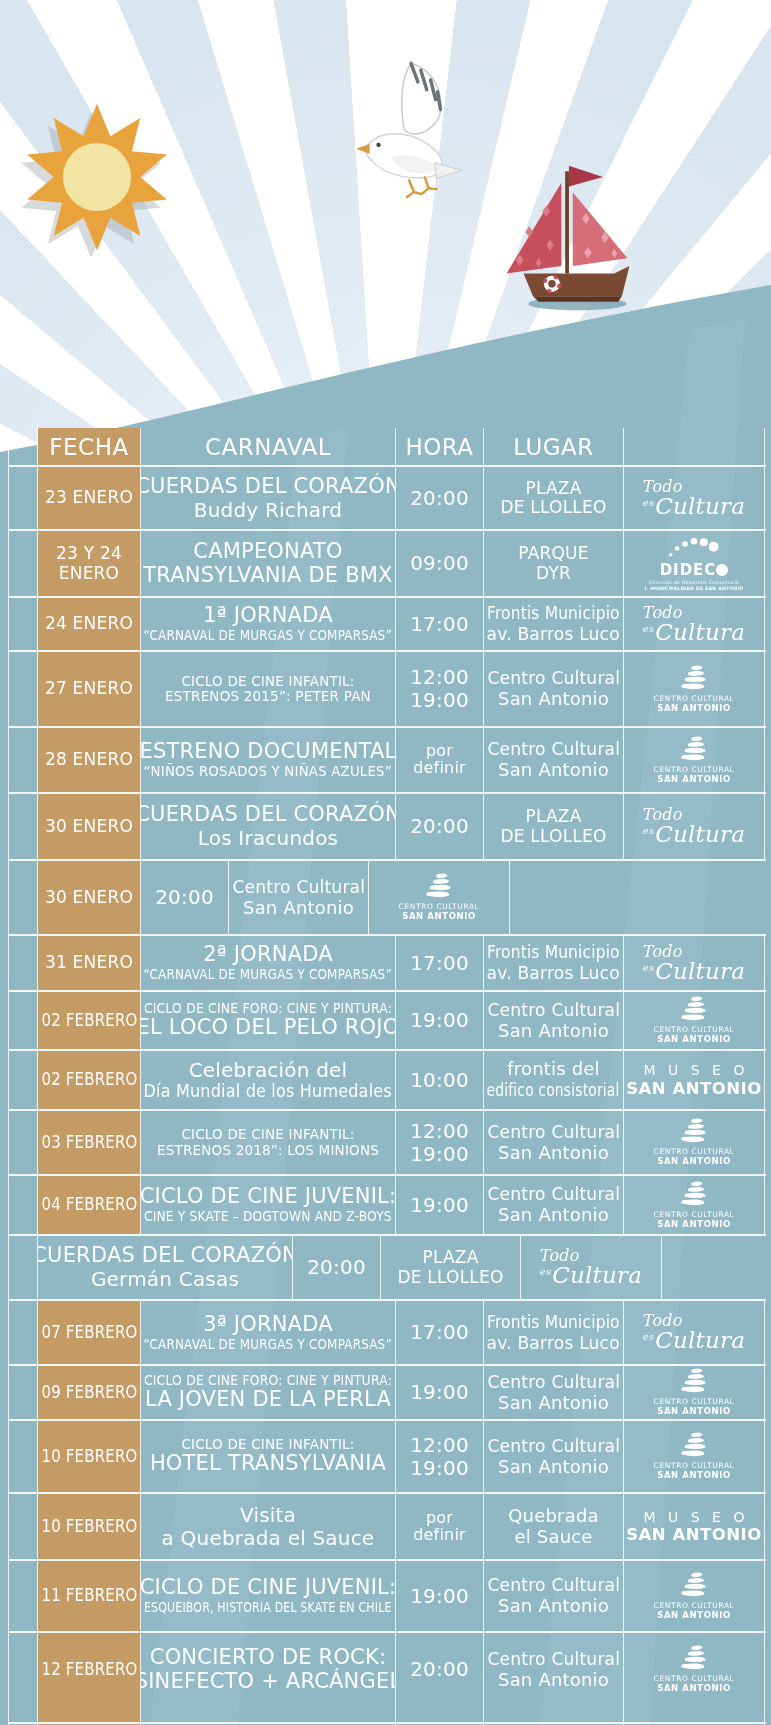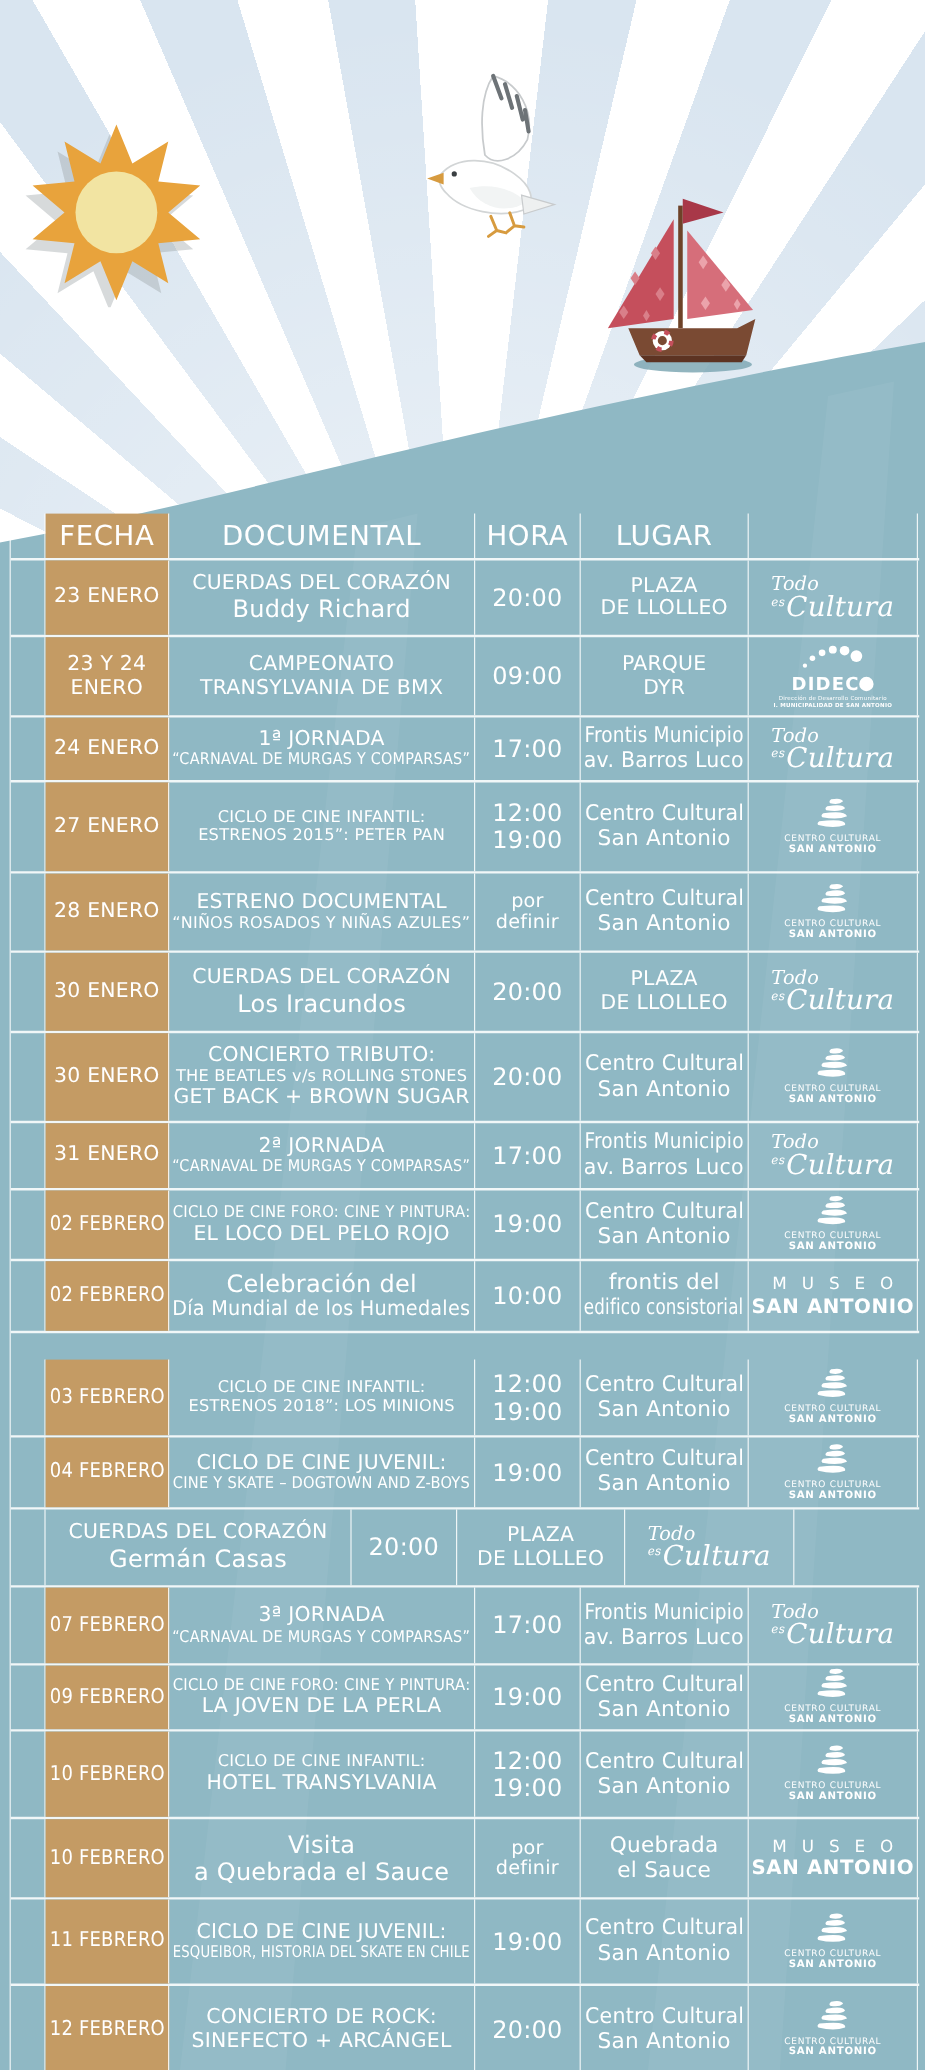--- a/index.html
+++ b/index.html
@@ -24,21 +24,21 @@
   .cell.act{width:255px;padding:2px 4px;}
   .cell.hora{width:88px;}
   .cell.place{width:140px;}
   .cell.logo{width:141px;}
   .row.last .cell{padding-bottom:18px;}
   .line{display:block;white-space:nowrap;line-height:1.14;transform-origin:50% 50%;text-align:center;}
   .header{height:39px;}
   .header .hline{display:block;white-space:nowrap;transform-origin:50% 50%;
     font-size:23px;letter-spacing:.5px;}
   .date .line{font-size:17px;}
-  .act .line.md{font-size:17px;}
+  .act .line.md{font-size:21px;}
   .act .line.sm{font-size:13.5px;}
   .act .line.big{font-size:20px;}
   .act .line.big.long{font-size:17px;}
   .hora .line{font-size:20px;}
   .hora .line.big,.hora .line.big.long{font-size:16px;line-height:1.05;}
   .place .line.md{font-size:17px;}
   .place .line.big{font-size:18px;}
   
   .tec{font-family:"DejaVu Serif",serif;font-style:italic;color:#fff;line-height:1;}
   .tec .t1{display:block;font-size:16px;}
@@ -121,21 +121,21 @@
     <circle cx="58" cy="131" r="4" style="fill:var(--hull)"></circle>
   </svg>
 
   <div class="etable">
     <div class="row header">
       <div class="cell sp"></div>
       <div class="cell date">
         <span class="hline">FECHA</span>
       </div>
       <div class="cell act">
-        <span class="hline">DOCUMENTAL</span>
+        <span class="hline">CARNAVAL</span>
       </div>
       <div class="cell hora">
         <span class="hline">HORA</span>
       </div>
       <div class="cell place">
         <span class="hline">LUGAR</span>
       </div>
       <div class="cell logo"></div>
     </div>
 
@@ -294,25 +294,20 @@
             <span class="t1">Todo</span>
             <span class="t2"><em class="es">es</em>Cultura</span>
           </div>
         </div>
       </div>
       <div class="row" style="height: 75px;">
         <div class="cell sp"></div>
         <div class="cell date">
           <span class="line md">30 ENERO</span>
         </div>
-        <div class="cell act">
-          <span class="line md">CONCIERTO TRIBUTO:</span>
-          <span class="line sm">THE BEATLES v/s ROLLING STONES</span>
-          <span class="line md">GET BACK + BROWN SUGAR</span>
-        </div>
         <div class="cell hora">
           <span class="line md">20:00</span>
         </div>
         <div class="cell place">
           <span class="line big" style="transform: scaleX(0.95);">Centro Cultural</span>
           <span class="line big">San Antonio</span>
         </div>
         <div class="cell logo">
           <div class="cclogo">
             <svg viewBox="0 0 40 32" width="33" height="27" style="fill:#fff">
@@ -394,21 +389,21 @@
           <span class="line big">frontis del</span>
           <span class="line big" style="transform: scaleX(0.773);">edifico consistorial</span>
         </div>
         <div class="cell logo">
           <div class="museo">
             <span class="m1">M U S E O</span>
             <span class="m2">SAN ANTONIO</span>
           </div>
         </div>
       </div>
-      <div class="row" style="height: 65px; margin-top: 22px;">
+      <div class="row" style="height: 65px;">
         <div class="cell sp"></div>
         <div class="cell date">
           <span class="line md" style="transform: scaleX(0.881);">03 FEBRERO</span>
         </div>
         <div class="cell act">
           <span class="line sm">CICLO DE CINE INFANTIL:</span>
           <span class="line sm">ESTRENOS 2018”: LOS MINIONS</span>
         </div>
         <div class="cell hora">
           <span class="line md">12:00</span>

